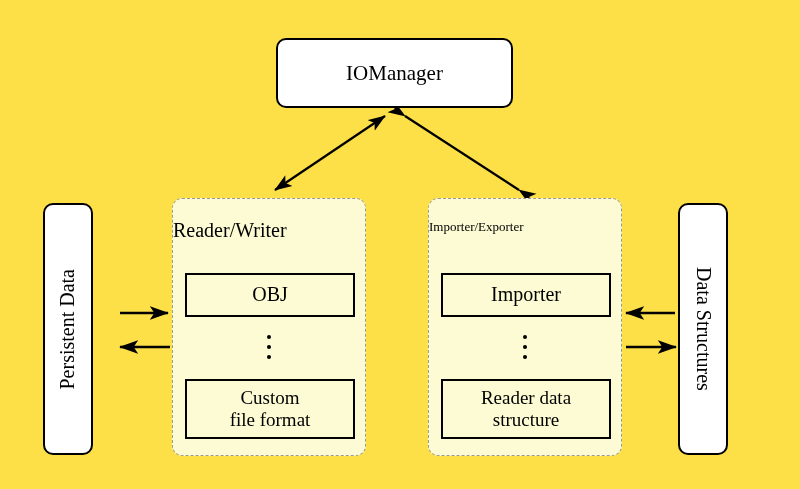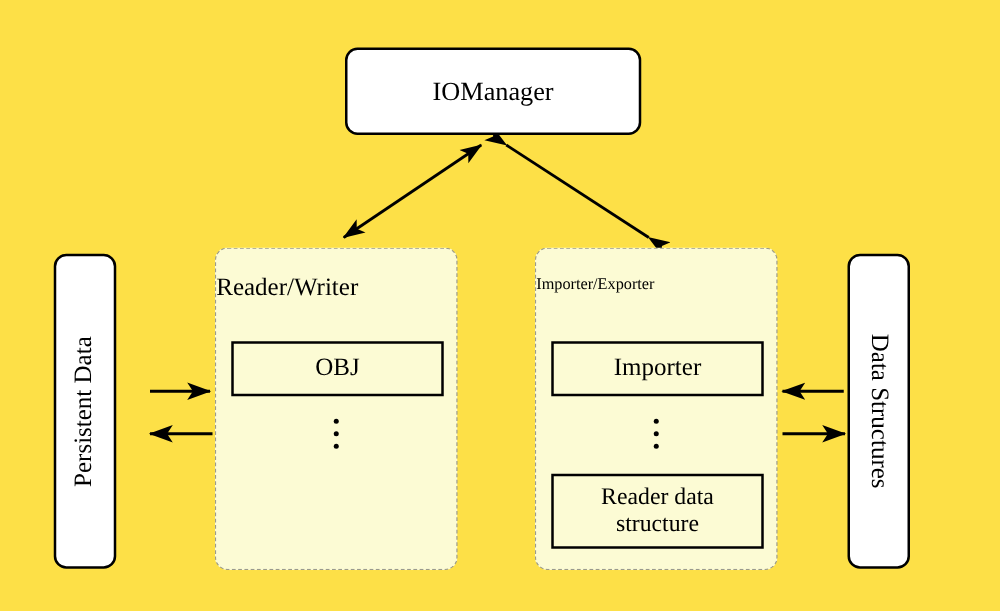--- a/index.html
+++ b/index.html
@@ -194,20 +194,26 @@
     <div class="node innerbox slot-a">
       <span>OBJ</span>
     </div>
 
     <div class="ellipsis">
       <span></span>
       <span></span>
       <span></span>
     </div>
 
+    <div class="node innerbox slot-b">
+      <span>
+        <span>Custom</span><br>
+        <span>file format</span>
+      </span>
+    </div>
   </div>
 
   <div class="node panel" id="panel-right">
     <div class="panel-title">Importer/Exporter</div>
 
     <div class="node innerbox slot-a">
       <span>Importer</span>
     </div>
 
     <div class="ellipsis">

